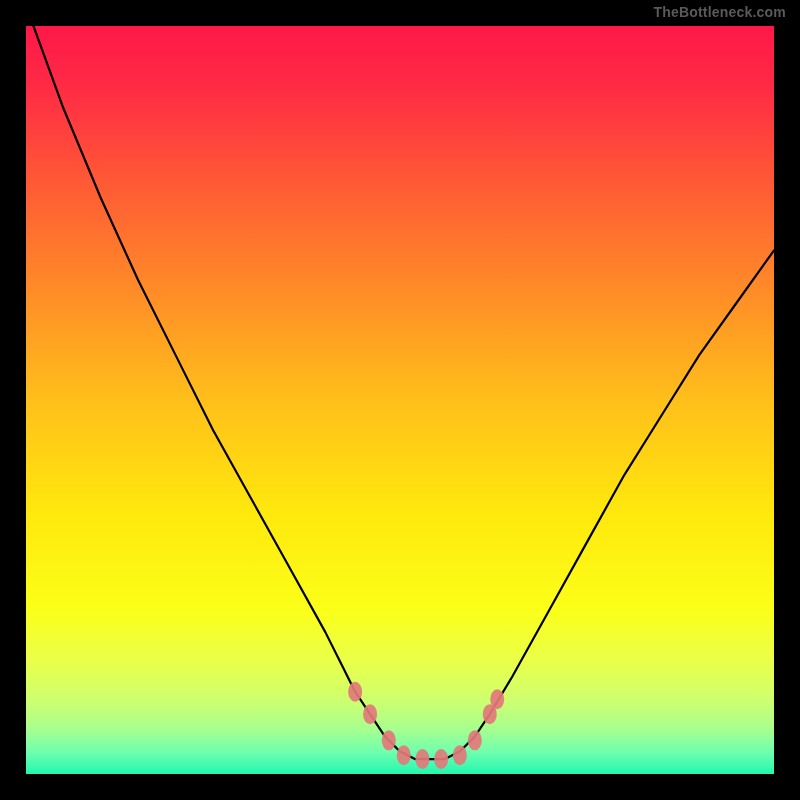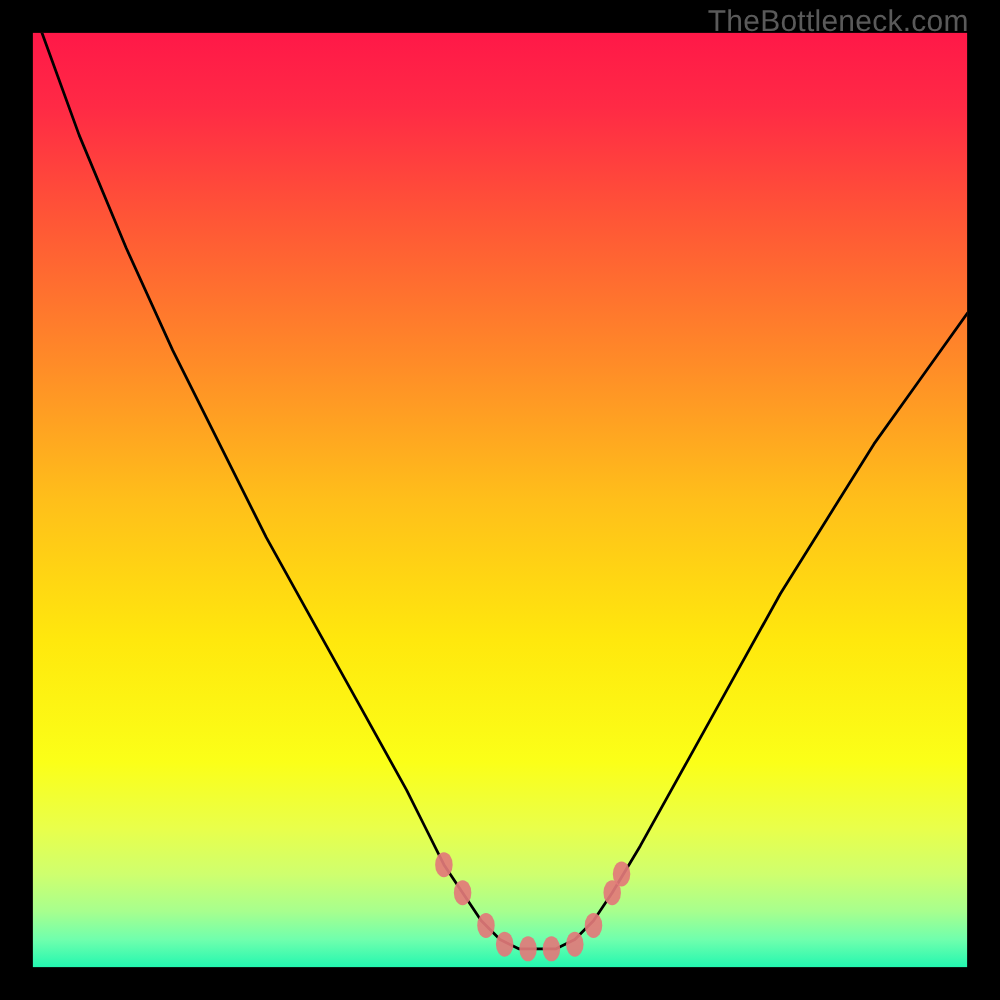--- a/index.html
+++ b/index.html
@@ -22,24 +22,24 @@
     position: absolute;
     left: 26px;
     top: 26px;
     width: 748px;
     height: 748px;
     overflow: hidden;
   }
   .watermark {
     position: absolute;
     top: 4px;
-    right: 25px;
+    right: 14px;
     color: #5a5a5a;
-    font-size: 24px;
-    font-weight: 400;
+    font-size: 14px;
+    font-weight: 700;
     letter-spacing: 0.2px;
     user-select: none;
   }
 </style>
 </head>
 <body>
 
 <div class="frame">
   <div class="watermark">TheBottleneck.com</div>
   <div class="plot">

